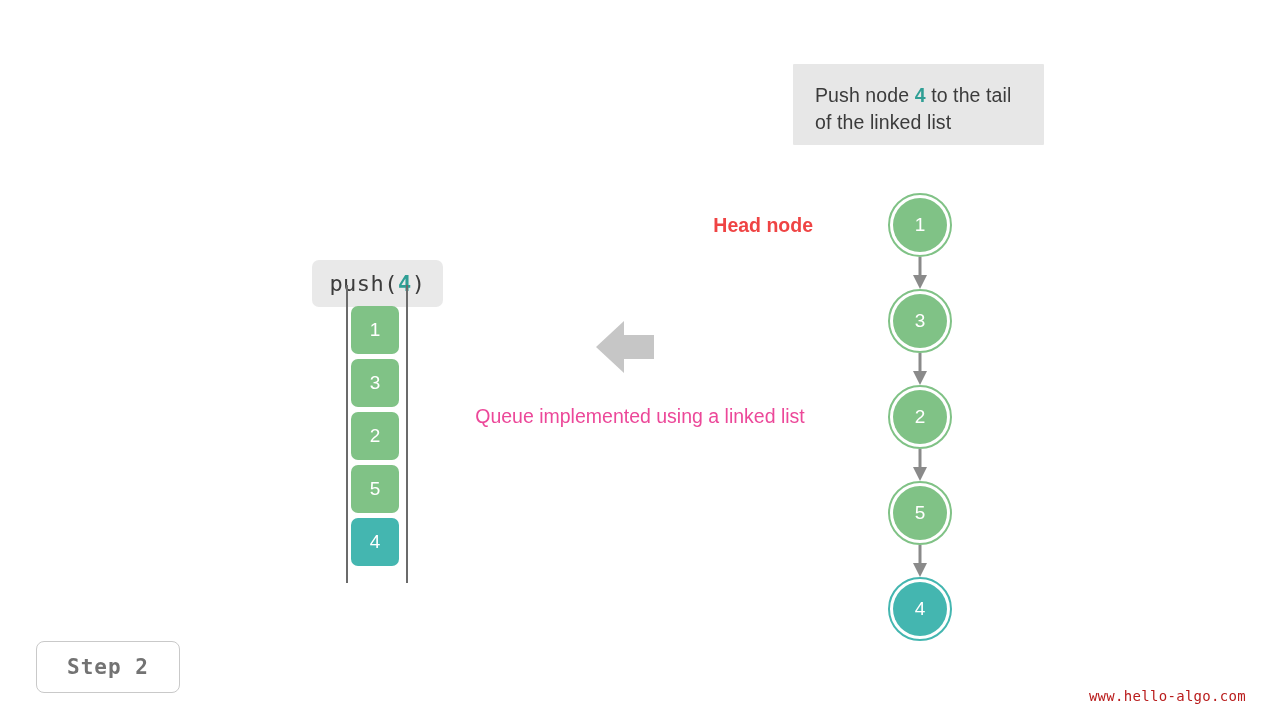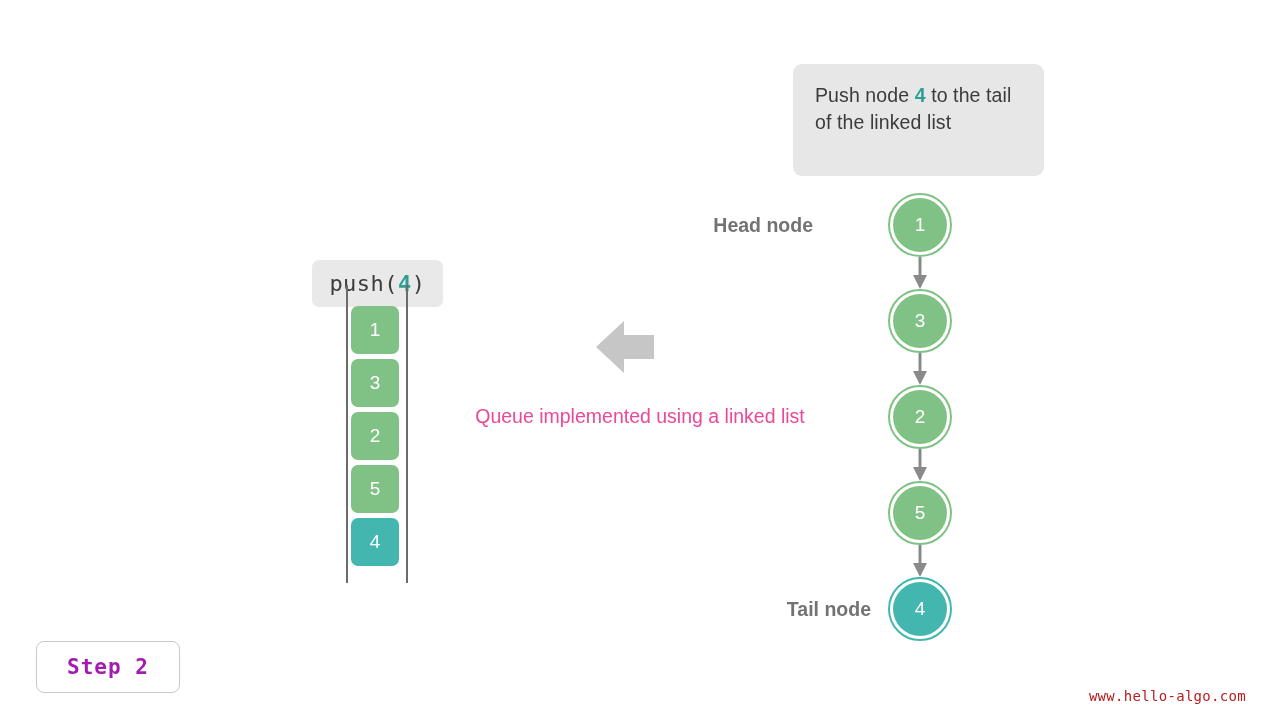--- a/index.html
+++ b/index.html
@@ -20,23 +20,23 @@
     width: 1280px;
     height: 720px;
   }
 
   
   #callout {
     position: absolute;
     left: 793px;
     top: 64px;
     width: 251px;
-    height: 112px;
+    height: 81px;
     background: #e7e7e7;
-    border-radius: 9px;
+    border-radius: 1px;
     box-sizing: border-box;
     padding: 18px 22px 0 22px;
   }
   #callout .ctext {
     font-size: 19.5px;
     line-height: 27px;
     color: #3b3b3b;
     letter-spacing: .1px;
   }
   #callout .hl {
@@ -156,21 +156,21 @@
     width: 64px;
     height: 32px;
   }
   .connector svg { display: block; }
 
   
   .side-label {
     position: absolute;
     font-size: 19.5px;
     font-weight: bold;
-    color: #737373;
+    color: #ef4444;
     text-align: right;
   }
   #head-label { left: 613px; top: 214px; width: 200px; }
   #tail-label { left: 621px; top: 598px; width: 250px; }
 
   
   #step-badge {
     position: absolute;
     left: 36px;
     top: 641px;
@@ -179,21 +179,21 @@
     box-sizing: border-box;
     border: 1px solid #c9c9c9;
     border-radius: 8px;
     background: #ffffff;
     display: flex;
     align-items: center;
     justify-content: center;
     font-family: "DejaVu Sans Mono", monospace;
     font-size: 21px;
     font-weight: bold;
-    color: #a21caf;
+    color: #737373;
     letter-spacing: 1px;
   }
 
   
   #watermark {
     position: absolute;
     right: 34px;
     bottom: 16px;
     font-family: "DejaVu Sans Mono", monospace;
     font-size: 14px;
@@ -239,21 +239,20 @@
 
   <div id="flow-arrow">
     <svg width="58" height="54" viewBox="0 0 58 54" xmlns="http://www.w3.org/2000/svg">
       <polygon points="0,27 28,1 28,15 58,15 58,39 28,39 28,53" fill="#c6c6c6"></polygon>
     </svg>
   </div>
 
   <div id="caption">Queue implemented using a linked list</div>
 
   <div id="head-label" class="side-label">Head node</div>
-  <div id="tail-label" class="side-label">Tail node</div>
 
   <div id="linked-list">
 
     <div class="llnode">
       <div class="ring"></div>
       <div class="disc">
           <span>1</span>
         </div>
     </div>
 

